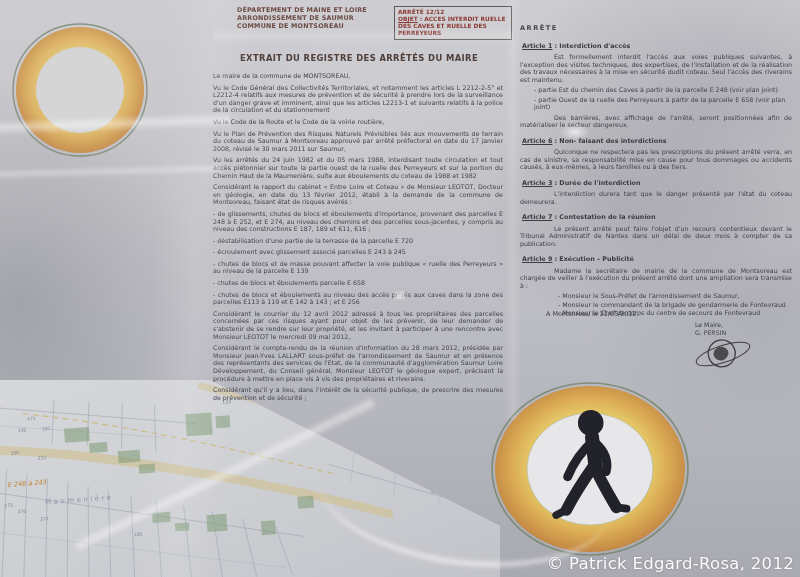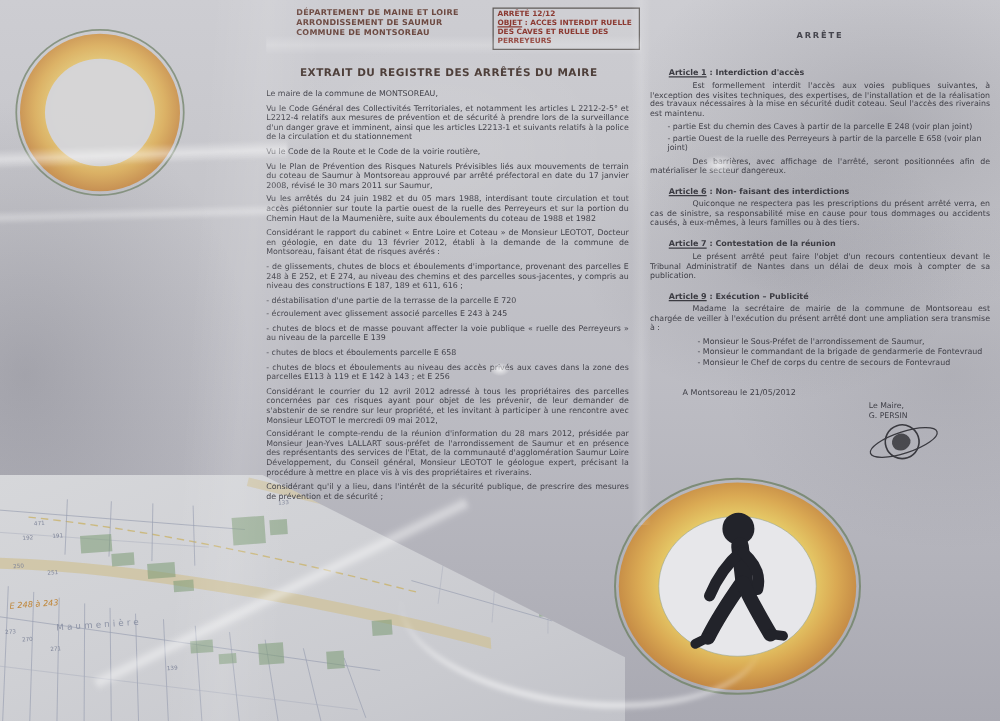--- a/index.html
+++ b/index.html
@@ -15,22 +15,22 @@
       linear-gradient(180deg,#cdcdd2 0%,#c6c6cb 25%,#bcbcc3 55%,#b2b2ba 80%,#a9a9b2 100%);
   }
   
   .dept{position:absolute;left:237px;top:6px;font-size:6.4px;line-height:8.2px;font-weight:bold;color:#6d4a42;letter-spacing:.2px;}
   .refbox{position:absolute;left:394px;top:6px;width:110px;border:1px solid #5f5b58;padding:2px 3px;font-size:5.9px;line-height:7px;font-weight:bold;color:#8c3a32;background:rgba(255,255,255,.06);}
   .refbox .u{text-decoration:underline;}
   .doc-title{position:absolute;left:213px;top:53px;width:292px;text-align:center;font-size:8.4px;font-weight:bold;color:#4e3f3a;letter-spacing:.4px;}
   .leftcol{position:absolute;left:213px;top:72px;width:290px;font-size:6.3px;line-height:7.6px;color:#43434b;text-align:justify;}
   .leftcol p{margin:0 0 4px 0;}
   .rightcol{position:absolute;left:520px;top:25px;width:272px;font-size:6.3px;line-height:7.5px;color:#3f3f47;text-align:justify;}
-  .decree-heading{text-align:center;font-weight:bold;font-size:6.6px;letter-spacing:1.5px;color:#46464e;margin-bottom:22px;}
-  .art-head{margin:9px 0 3px 15px;font-size:6.4px;font-weight:bold;color:#3b3b42;}
+  .decree-heading{text-align:left;font-weight:bold;font-size:6.6px;letter-spacing:1.5px;color:#46464e;margin-bottom:10px;}
+  .art-head{margin:9px 0 3px 2px;font-size:6.4px;font-weight:bold;color:#3b3b42;}
   .art-num{text-decoration:underline;}
   .rp{margin:3px 0;text-indent:34px;}
   .rb1{margin:2px 0 2px 14px;text-align:left;}
   .rb5{margin:1px 0 1px 38px;text-align:left;}
   .place-date{position:absolute;left:546px;top:310px;font-size:6.4px;color:#3f3f47;}
   .signoff{position:absolute;left:695px;top:321px;font-size:6.2px;line-height:7.6px;color:#3f3f47;}
   
   .map-wrap{position:absolute;left:0;top:380px;width:500px;height:197px;
     clip-path:polygon(0 0,42% 0,100% 74%,100% 100%,0 100%);
     background:linear-gradient(160deg,#d6d7da 0%,#d0d1d5 40%,#c9cacf 75%,#c2c3c9 100%);}
@@ -196,20 +196,24 @@
       <p class="rb1">- partie Est du chemin des Caves à partir de la parcelle E 248 (voir plan joint)</p>
       <p class="rb1">- partie Ouest de la ruelle des Perreyeurs à partir de la parcelle E 658    (voir plan joint)</p>
       <p class="rp">Des barrières, avec affichage de l'arrêté, seront positionnées afin de matérialiser le secteur dangereux.</p>
     </section>
 
     <section>
       <h3 class="art-head"><span class="art-num">Article 6</span><span> : Non- faisant des interdictions</span></h3>
       <p class="rp">Quiconque ne respectera pas les prescriptions du présent arrêté verra, en cas de sinistre, sa responsabilité mise en cause pour tous dommages ou accidents causés, à eux-mêmes, à leurs familles ou à des tiers.</p>
     </section>
 
+    <section>
+      <h3 class="art-head"><span class="art-num">Article 3</span><span> : Durée de l'interdiction</span></h3>
+      <p class="rp">L'interdiction durera tant que le danger présenté par l'état du coteau demeurera.</p>
+    </section>
 
     <section>
       <h3 class="art-head"><span class="art-num">Article 7</span><span> : Contestation de la réunion</span></h3>
       <p class="rp">Le présent arrêté peut faire l'objet d'un recours contentieux devant le Tribunal Administratif de Nantes dans un délai de deux mois à compter de sa publication.</p>
     </section>
 
     <section>
       <h3 class="art-head"><span class="art-num">Article 9</span><span> : Exécution – Publicité</span></h3>
       <p class="rp">Madame la secrétaire de mairie de la commune de Montsoreau est chargée de veiller à l'exécution du présent arrêté dont une ampliation sera transmise à :</p>
       <p class="rb5">- Monsieur le Sous-Préfet de l'arrondissement de Saumur,</p>
@@ -259,13 +263,14 @@
   <div class="streak s1"></div>
   <div class="streak s2"></div>
   <div class="streak s3"></div>
   <div class="streak s4"></div>
   <div class="streak s5"></div>
   <div class="streak s6"></div>
   <div class="streak s7"></div>
   <div class="streak s8"></div>
   <div class="streak s9"></div>
 
+  <div class="credit">© Patrick Edgard-Rosa, 2012</div>
 </div>
 
 </body></html>

